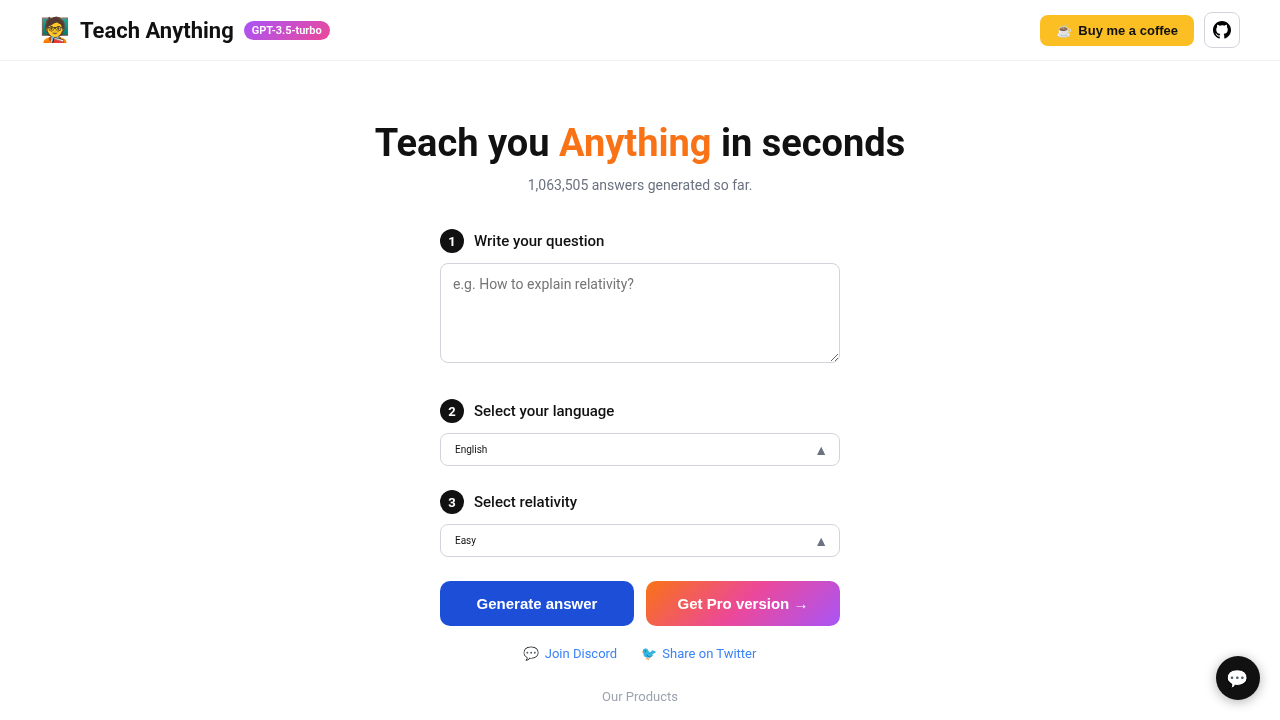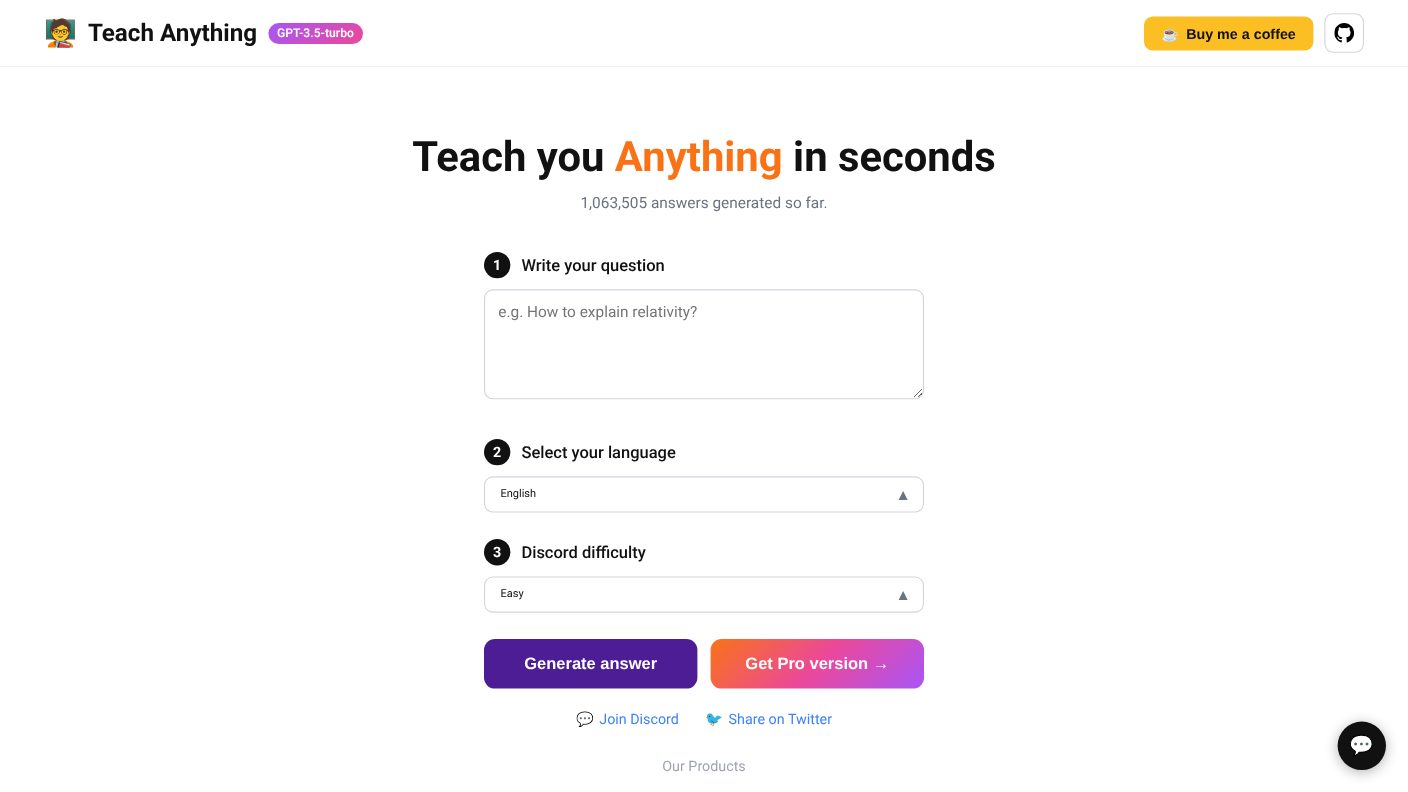--- a/index.html
+++ b/index.html
@@ -166,21 +166,21 @@
     .step-section {
       margin-bottom: 8px;
     }
 
     .buttons-row {
       display: flex;
       gap: 12px;
       margin-bottom: 20px;
     }
     .generate-btn {
-      background: #4c1d95;
+      background: #1d4ed8;
       color: #fff;
       font-size: 15px;
       font-weight: 600;
       padding: 14px 28px;
       border-radius: 10px;
       border: none;
       cursor: pointer;
       flex: 1;
       text-align: center;
     }
@@ -291,21 +291,21 @@
           <option>German</option>
           <option>Korean</option>
         </select>
         <span class="select-arrow">▲</span>
       </div>
     </div>
 
     <div class="step-section">
       <div class="step-label">
         <span class="step-number">3</span>
-        <span class="step-text">Discord difficulty</span>
+        <span class="step-text">Select relativity</span>
       </div>
       <div class="select-wrapper">
         <select class="select-field">
           <option>Easy</option>
           <option>Medium</option>
           <option>Hard</option>
         </select>
         <span class="select-arrow">▲</span>
       </div>
     </div>

